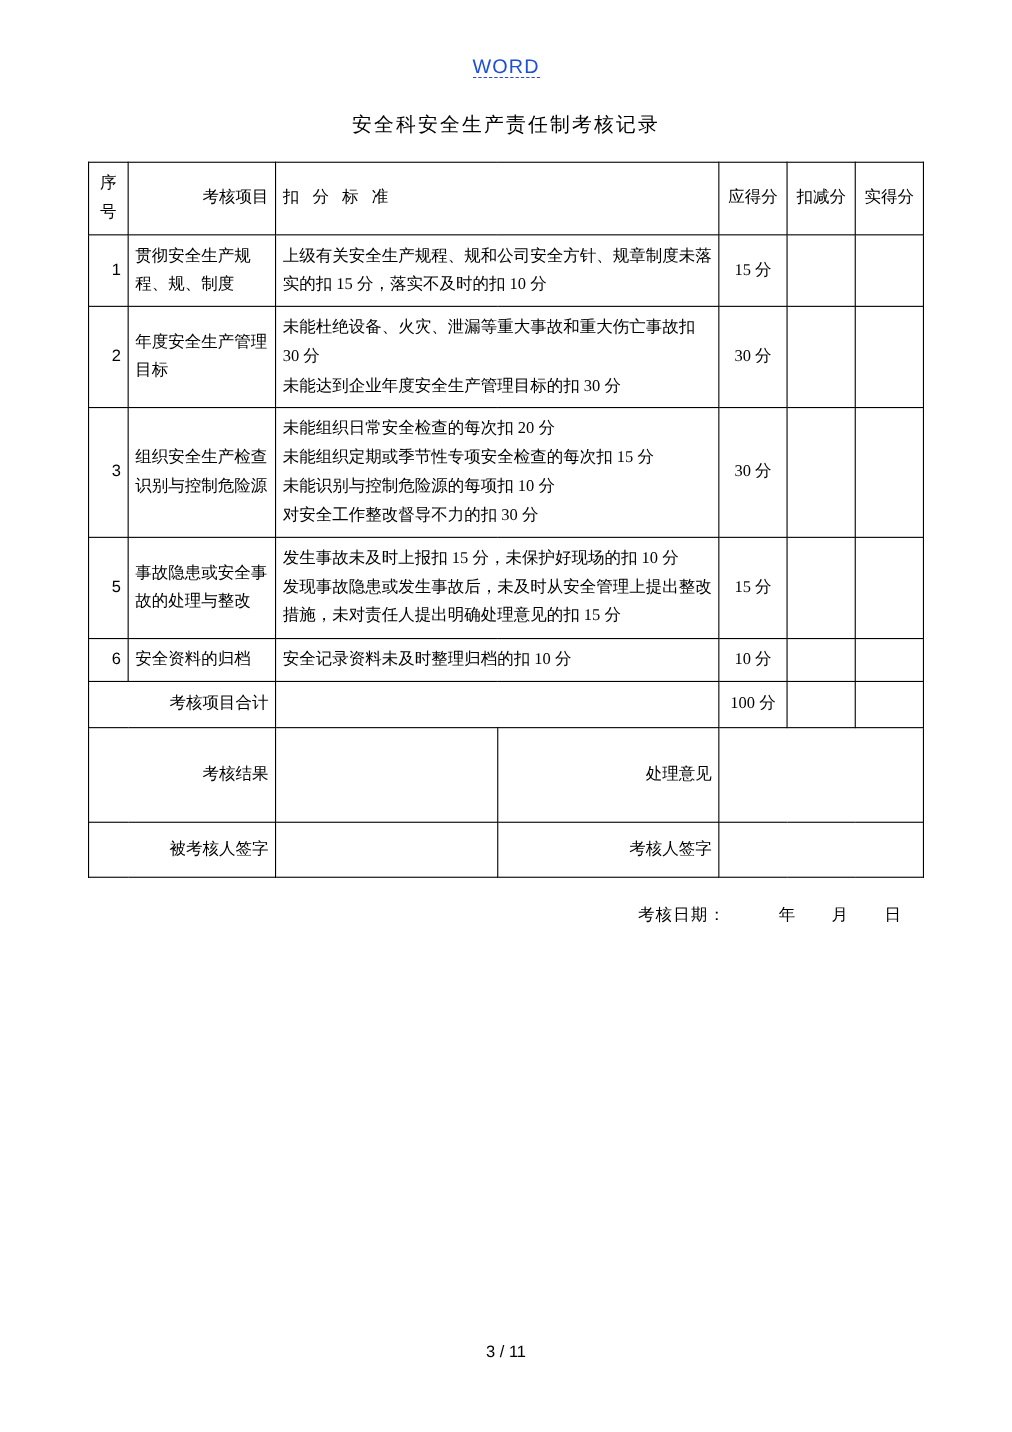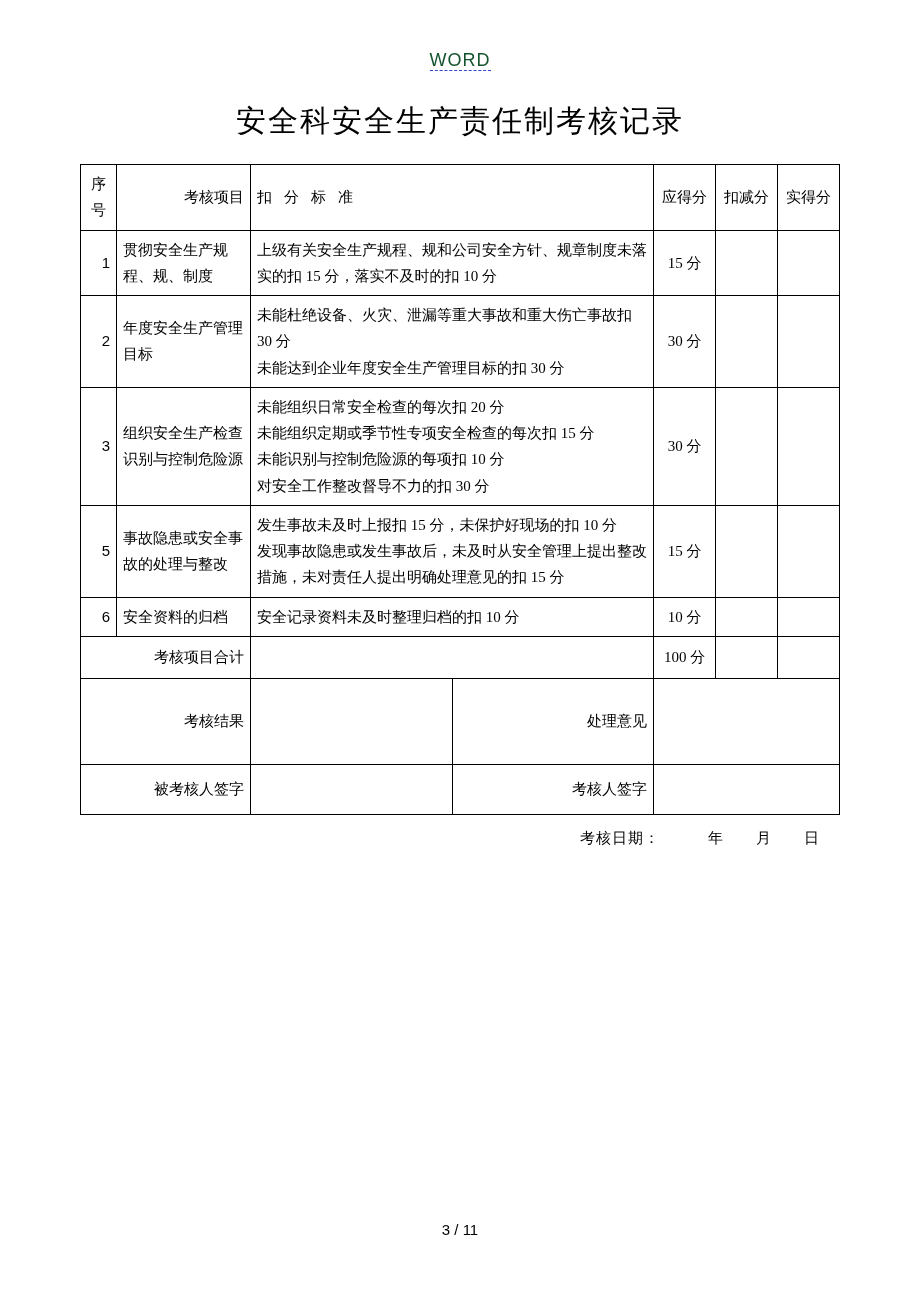--- a/index.html
+++ b/index.html
@@ -14,30 +14,30 @@
       position: relative;
     }
     .page {
       padding: 50px 80px 0 80px;
     }
     .header-link {
       text-align: center;
       margin-bottom: 30px;
     }
     .header-link a {
-      color: #14532d;
+      color: #1d4ed8;
       text-decoration: none;
       border-bottom: 1px dashed #3246cc;
       font-family: Arial, sans-serif;
       font-size: 18px;
       letter-spacing: 1px;
     }
     .title {
       text-align: center;
-      font-size: 30px;
+      font-size: 18px;
       letter-spacing: 2px;
       margin-bottom: 22px;
       font-weight: normal;
       font-family: "SimSun", serif;
     }
     table {
       border-collapse: collapse;
       width: 100%;
       table-layout: fixed;
     }
@@ -54,21 +54,21 @@
     .col-item { width: 134px; }
     .col-crit { }
     .col-score { width: 62px; text-align: center; white-space: nowrap; }
     .col-deduct { width: 62px; text-align: center; }
     .col-actual { width: 62px; text-align: center; }
     .center { text-align: right; }
     .crit-header { letter-spacing: 12px; text-align: left; }
     .footer-date {
       text-align: right;
       padding-right: 20px;
-      margin-top: 14px;
+      margin-top: 24px;
       font-size: 15px;
       letter-spacing: 1px;
     }
     .page-num {
       position: absolute;
       bottom: 64px;
       left: 0; right: 0;
       text-align: center;
       font-size: 15px;
       font-family: Arial, "SimSun", serif;

